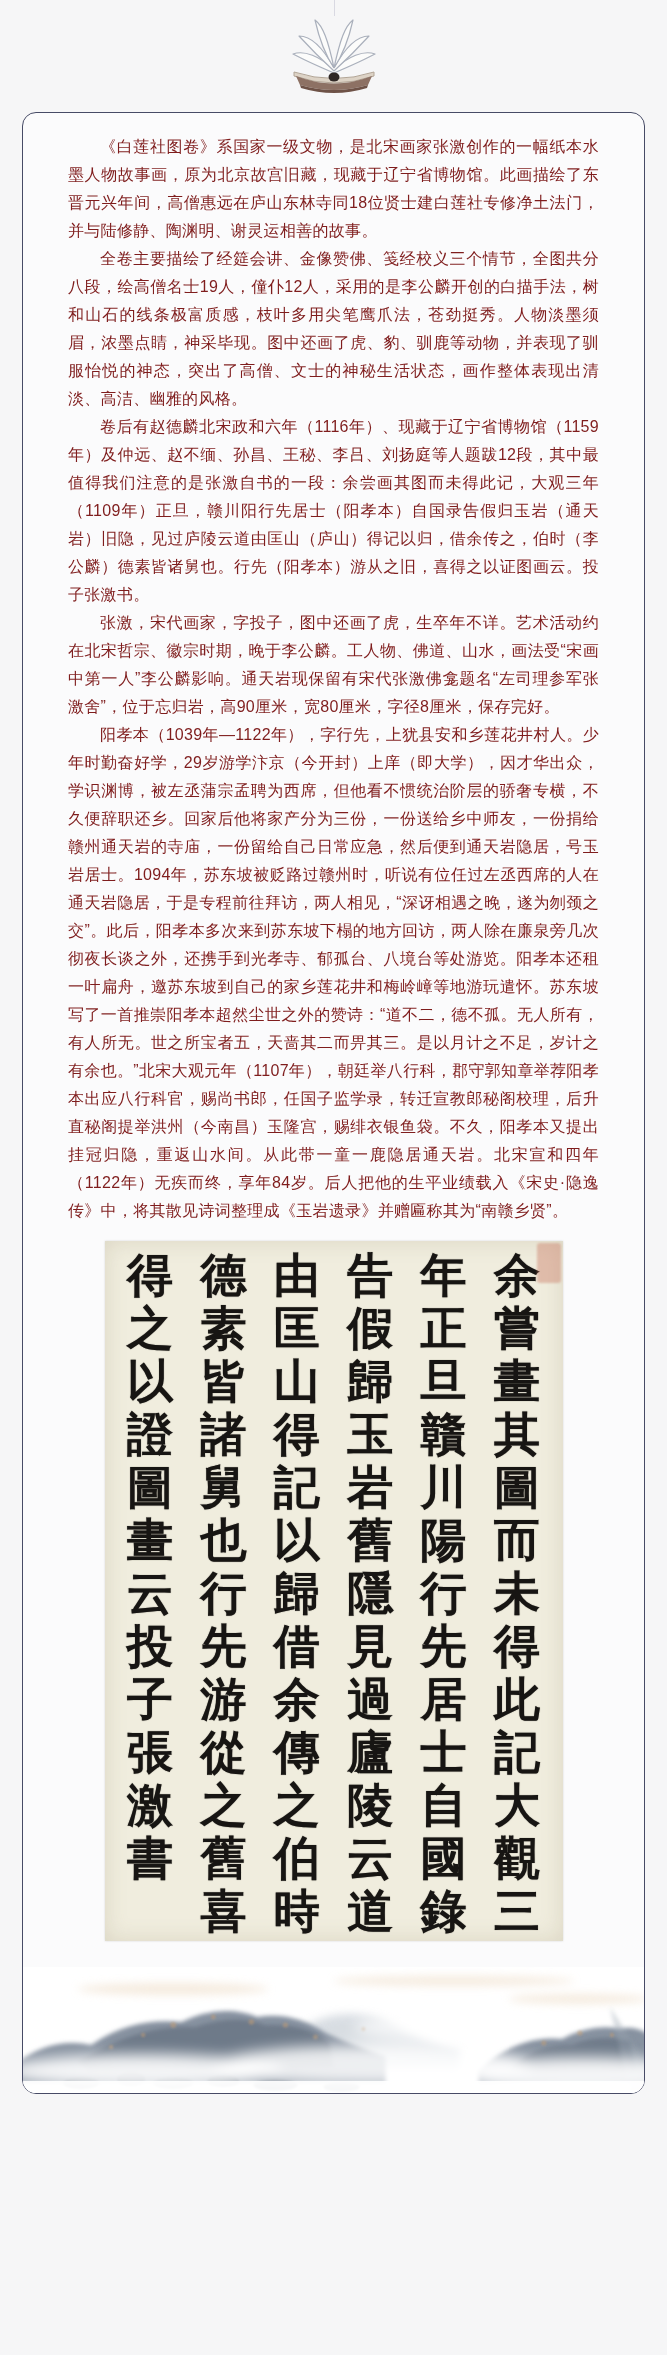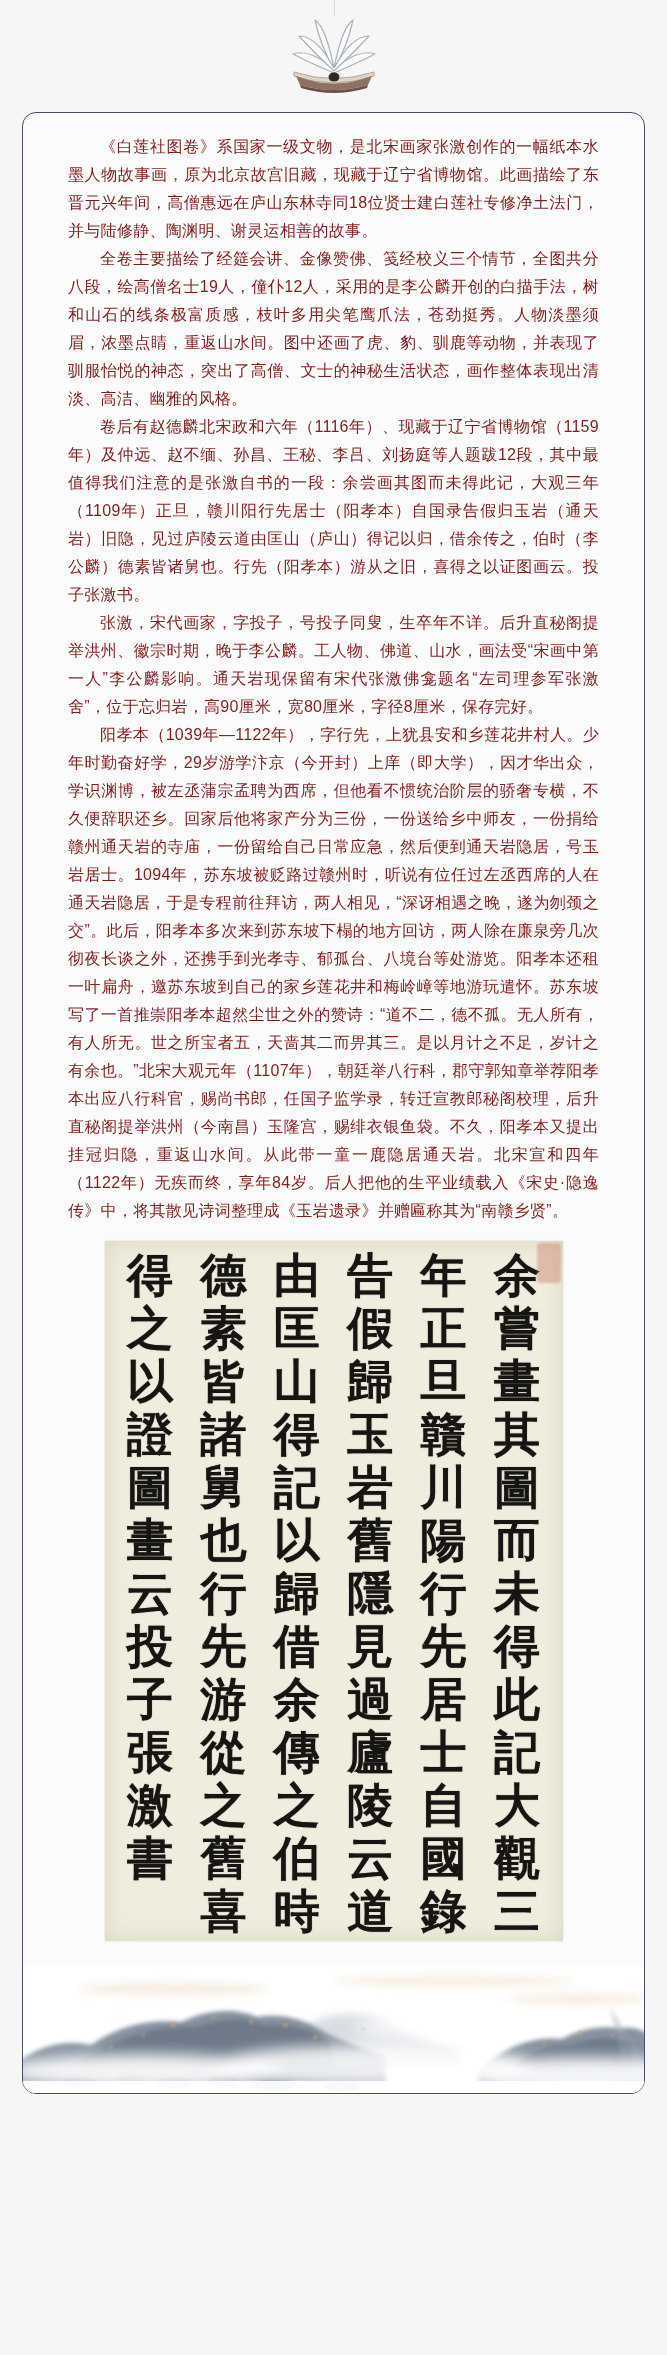--- a/index.html
+++ b/index.html
@@ -77,23 +77,23 @@
       <path d="M12 75 Q46 85 80 75 L79 78 Q46 88 13 78 Z" fill="#6e5247"></path>
       <ellipse cx="46" cy="67" rx="5.5" ry="4.5" fill="#2f2724"></ellipse>
     </svg>
   </div>
 </div>
 
 <div class="content-card">
 
   <div class="article">
       <p>《白莲社图卷》系国家一级文物，是北宋画家张激创作的一幅纸本水墨人物故事画，原为北京故宫旧藏，现藏于辽宁省博物馆。此画描绘了东晋元兴年间，高僧惠远在庐山东林寺同18位贤士建白莲社专修净土法门，并与陆修静、陶渊明、谢灵运相善的故事。</p>
-      <p>全卷主要描绘了经筵会讲、金像赞佛、笺经校义三个情节，全图共分八段，绘高僧名士19人，僮仆12人，采用的是李公麟开创的白描手法，树和山石的线条极富质感，枝叶多用尖笔鹰爪法，苍劲挺秀。人物淡墨须眉，浓墨点睛，重返山水间。图中还画了虎、豹、驯鹿等动物，并表现了驯服怡悦的神态，突出了高僧、文士的神秘生活状态，画作整体表现出清淡、高洁、幽雅的风格。</p>
+      <p>全卷主要描绘了经筵会讲、金像赞佛、笺经校义三个情节，全图共分八段，绘高僧名士19人，僮仆12人，采用的是李公麟开创的白描手法，树和山石的线条极富质感，枝叶多用尖笔鹰爪法，苍劲挺秀。人物淡墨须眉，浓墨点睛，神采毕现。图中还画了虎、豹、驯鹿等动物，并表现了驯服怡悦的神态，突出了高僧、文士的神秘生活状态，画作整体表现出清淡、高洁、幽雅的风格。</p>
       <p>卷后有赵德麟北宋政和六年（1116年）、现藏于辽宁省博物馆（1159年）及仲远、赵不缅、孙昌、王秘、李吕、刘扬庭等人题跋12段，其中最值得我们注意的是张激自书的一段：余尝画其图而未得此记，大观三年（1109年）正旦，赣川阳行先居士（阳孝本）自国录告假归玉岩（通天岩）旧隐，见过庐陵云道由匡山（庐山）得记以归，借余传之，伯时（李公麟）德素皆诸舅也。行先（阳孝本）游从之旧，喜得之以证图画云。投子张激书。</p>
-      <p>张激，宋代画家，字投子，号投子同叟，生卒年不详。后升直秘阁提举洪州、徽宗时期，晚于李公麟。工人物、佛道、山水，画法受“宋画中第一人”李公麟影响。通天岩现保留有宋代张激佛龛题名“左司理参军张激舍”，位于忘归岩，高90厘米，宽80厘米，字径8厘米，保存完好。</p>
+      <p>张激，宋代画家，字投子，图中还画了虎，生卒年不详。艺术活动约在北宋哲宗、徽宗时期，晚于李公麟。工人物、佛道、山水，画法受“宋画中第一人”李公麟影响。通天岩现保留有宋代张激佛龛题名“左司理参军张激舍”，位于忘归岩，高90厘米，宽80厘米，字径8厘米，保存完好。</p>
       <p>阳孝本（1039年—1122年），字行先，上犹县安和乡莲花井村人。少年时勤奋好学，29岁游学汴京（今开封）上庠（即大学），因才华出众，学识渊博，被左丞蒲宗孟聘为西席，但他看不惯统治阶层的骄奢专横，不久便辞职还乡。回家后他将家产分为三份，一份送给乡中师友，一份捐给赣州通天岩的寺庙，一份留给自己日常应急，然后便到通天岩隐居，号玉岩居士。1094年，苏东坡被贬路过赣州时，听说有位任过左丞西席的人在通天岩隐居，于是专程前往拜访，两人相见，“深讶相遇之晚，遂为刎颈之交”。此后，阳孝本多次来到苏东坡下榻的地方回访，两人除在廉泉旁几次彻夜长谈之外，还携手到光孝寺、郁孤台、八境台等处游览。阳孝本还租一叶扁舟，邀苏东坡到自己的家乡莲花井和梅岭嶂等地游玩遣怀。苏东坡写了一首推崇阳孝本超然尘世之外的赞诗：“道不二，德不孤。无人所有，有人所无。世之所宝者五，天啬其二而畀其三。是以月计之不足，岁计之有余也。”北宋大观元年（1107年），朝廷举八行科，郡守郭知章举荐阳孝本出应八行科官，赐尚书郎，任国子监学录，转迁宣教郎秘阁校理，后升直秘阁提举洪州（今南昌）玉隆宫，赐绯衣银鱼袋。不久，阳孝本又提出挂冠归隐，重返山水间。从此带一童一鹿隐居通天岩。北宋宣和四年（1122年）无疾而终，享年84岁。后人把他的生平业绩载入《宋史·隐逸传》中，将其散见诗词整理成《玉岩遗录》并赠匾称其为“南赣乡贤”。</p>
     </div>
 
   <div class="calli-paper" id="calli" style="background: rgb(240, 237, 222);">
     <div class="seal" style="background: rgba(201, 116, 92, 0.4);"></div>
   <div class="calli-col">
         <span class="calli-char" style="color: rgb(23, 21, 19);">余</span>
         <span class="calli-char" style="color: rgb(23, 21, 19);">嘗</span>
         <span class="calli-char" style="color: rgb(23, 21, 19);">畫</span>
         <span class="calli-char" style="color: rgb(23, 21, 19);">其</span>

